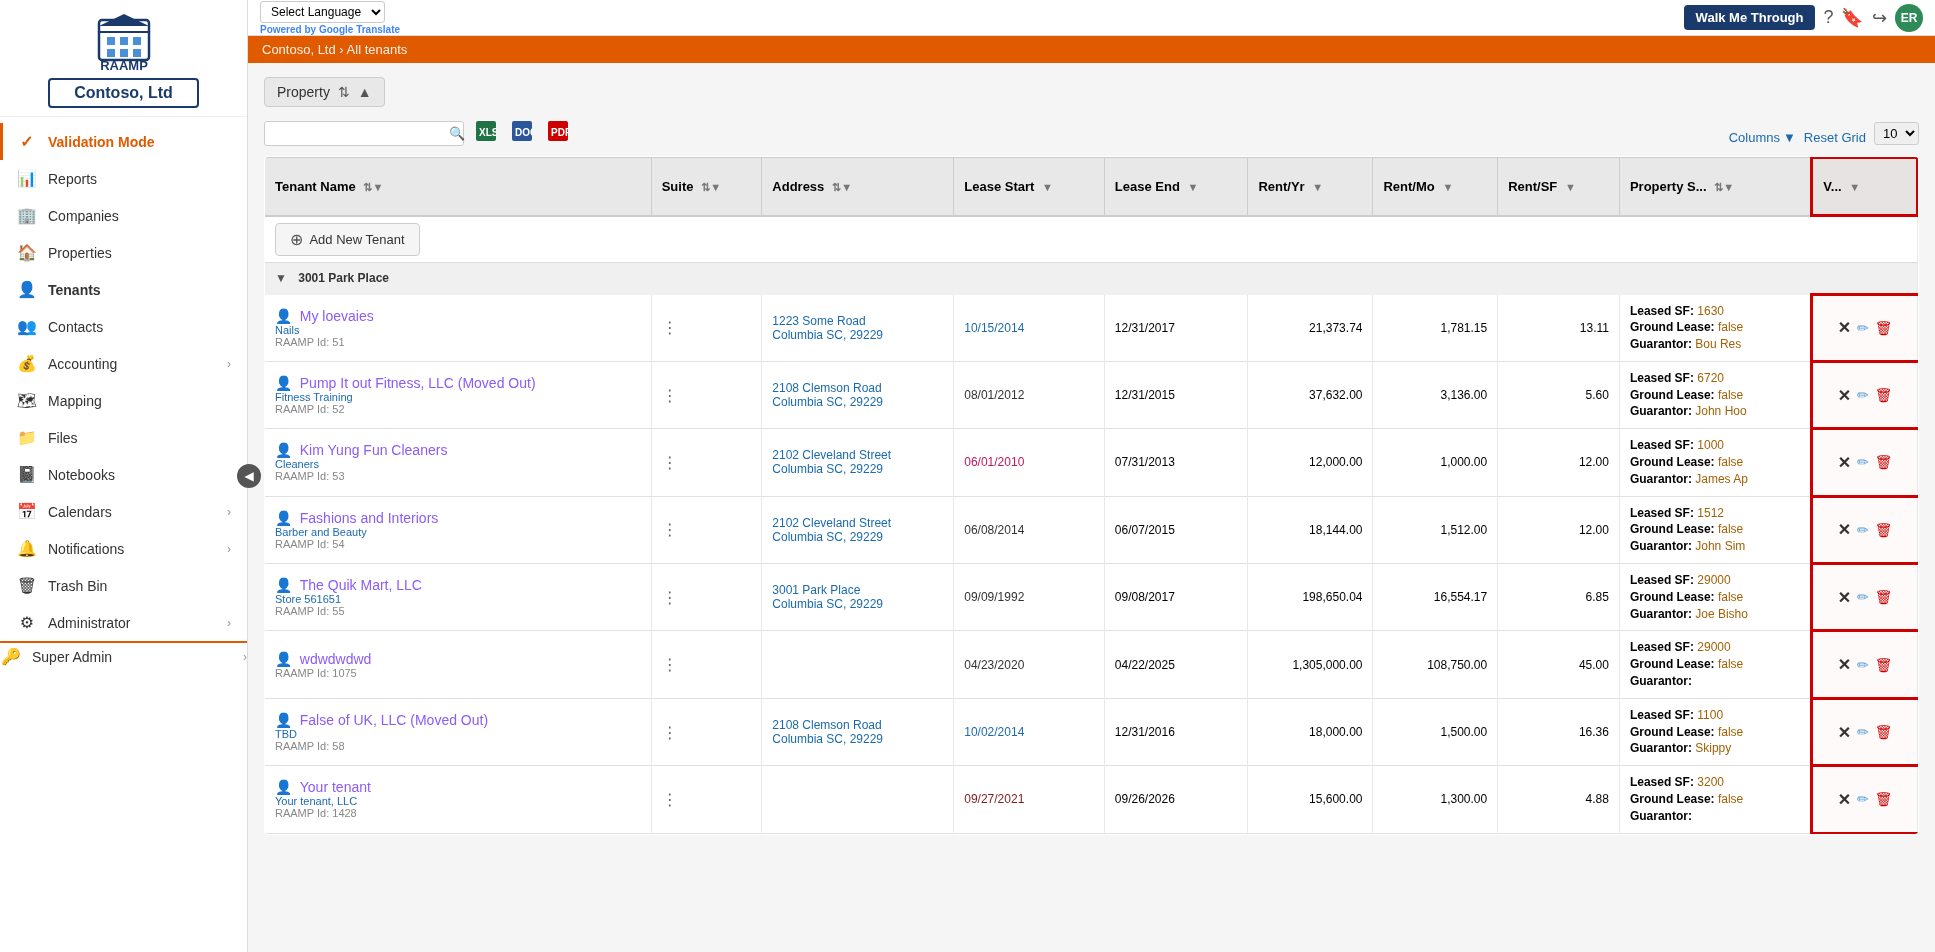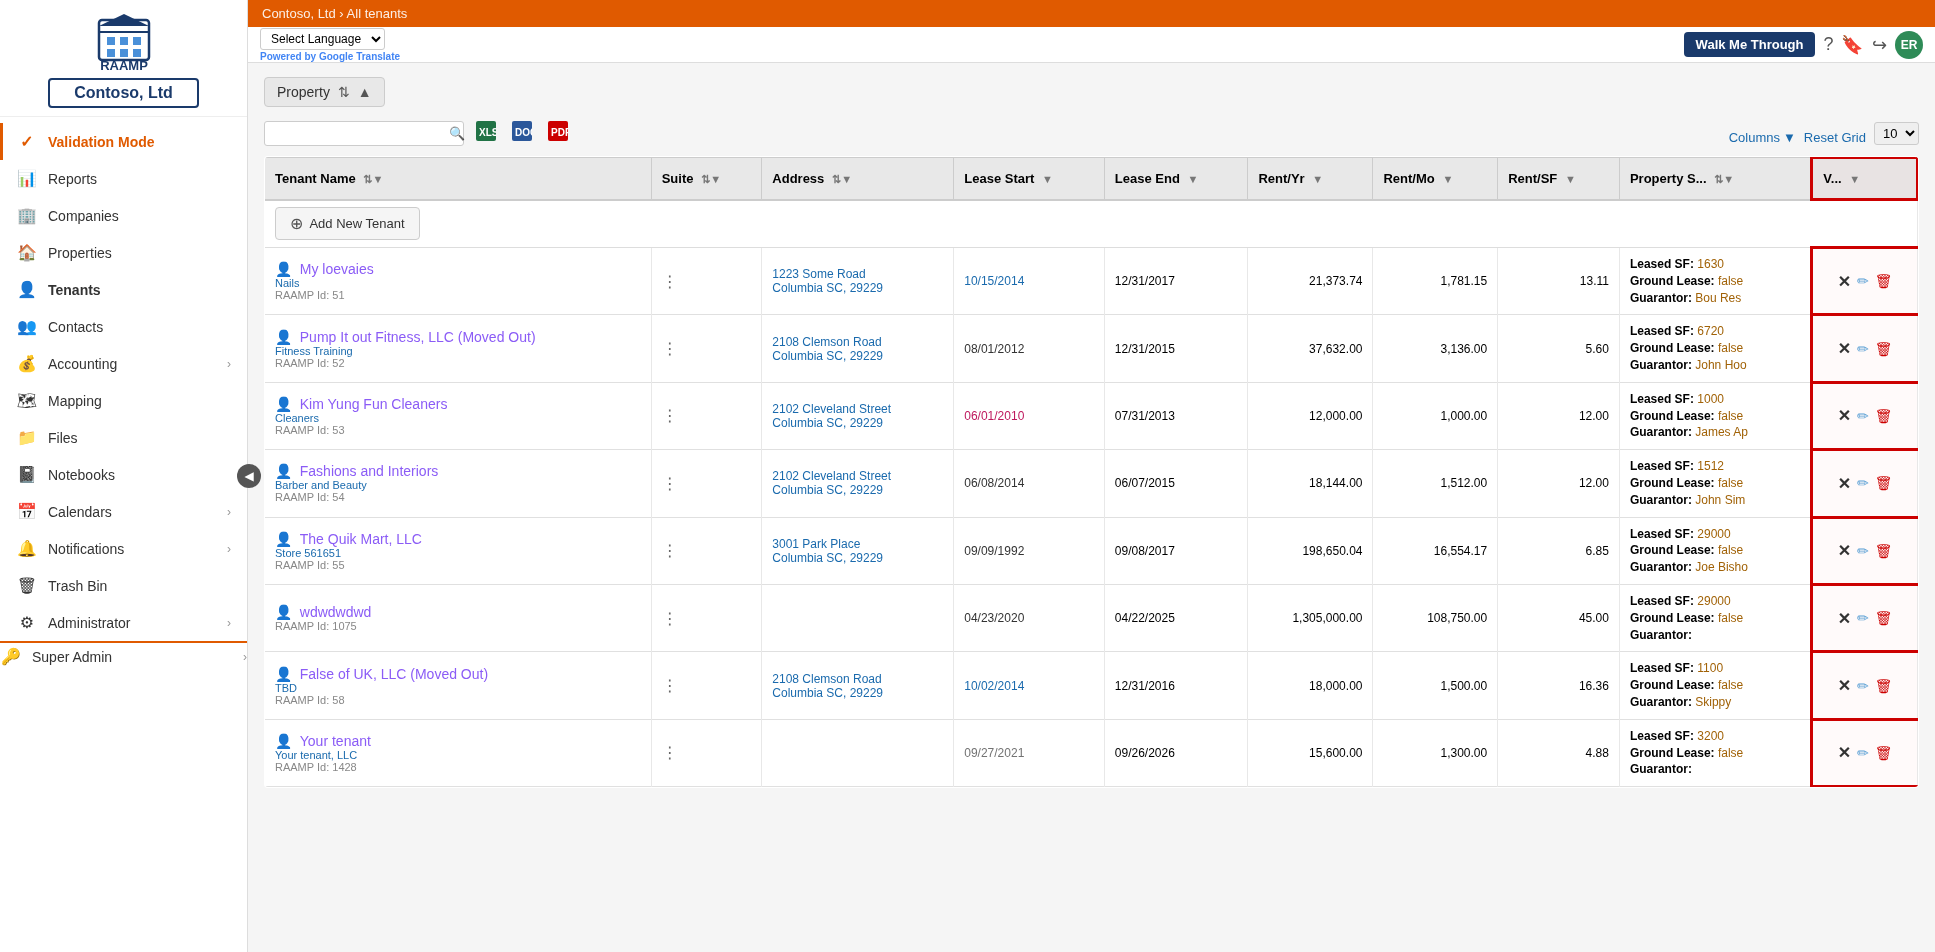--- a/index.html
+++ b/index.html
@@ -251,21 +251,21 @@
       border-collapse: collapse;
       background: white;
       border: 1px solid #ccc;
       border-radius: 4px;
       overflow: hidden;
     }
     .tenant-table thead tr {
       background: #e8e8e8;
     }
     .tenant-table th {
-      padding: 12px 10px;
+      padding: 20px 10px;
       text-align: left;
       font-size: 13px;
       font-weight: 600;
       border-right: 1px solid #ccc;
       border-bottom: 2px solid #ccc;
       white-space: nowrap;
     }
     .tenant-table th .sort-icons { color: #777; font-size: 11px; margin-left: 4px; }
     .add-new-btn {
       background: #f5f5f5;
@@ -436,44 +436,44 @@
     <div class="nav-item sidebar-bottom">
       <span class="nav-icon">🔑</span>
       <span class="nav-label">Super Admin</span>
       <span class="nav-arrow">›</span>
     </div>
   </div>
 </div>
 
 <div id="main">
 
-  <div id="breadcrumb">
-    <span>Contoso, Ltd</span>
-    <span> › </span>
-    <span>All tenants</span>
-  </div>
-
   <div id="topbar">
     <div class="lang-select-wrapper">
       <select class="lang-select">
         <option>Select Language</option>
       </select>
       <div class="powered-by">
         <span>Powered by</span>
         <span style="color:#4285F4;font-weight:bold;">Google</span>
         <span>Translate</span>
       </div>
     </div>
     <div class="topbar-right">
       <button class="walk-me-btn">Walk Me Through</button>
       <span class="topbar-icon">?</span>
       <span class="topbar-icon">🔖</span>
       <span class="topbar-icon">↪</span>
       <div class="user-avatar">ER</div>
     </div>
+  </div>
+
+  <div id="breadcrumb">
+    <span>Contoso, Ltd</span>
+    <span> › </span>
+    <span>All tenants</span>
   </div>
 
   <div id="content">
 
     <div class="property-bar">
       <span class="property-bar-label">Property</span>
       <span class="property-bar-icons">⇅</span>
       <span class="property-bar-icons">▲</span>
     </div>
 
@@ -561,20 +561,26 @@
         <tr>
           <td colspan="10" style="padding:6px 10px; background:#fff; border-bottom:1px solid #ddd;">
             <button class="add-new-btn">
               <span style="font-size:16px;color:#555;">⊕</span>
               <span>Add New Tenant</span>
             </button>
           </td>
         </tr>
       </thead>
       <tbody id="tenant-tbody">
+      <tr class="group-row">
+            <td colspan="10">
+    <span class="group-collapse">▼</span>
+    <span>3001 Park Place</span>
+  </td>
+          </tr>
           <tr>
         <td>
           <div class="tenant-name-cell">
             <span class="tenant-icon">👤</span>
             <span class="name">My loevaies</span>
             <div class="subname">Nails</div>
             <div class="raamp-id">RAAMP Id: 51</div>
           </div>
         </td>
         <td>
@@ -809,21 +815,21 @@
             <span class="tenant-icon">👤</span>
             <span class="name">Your tenant</span>
             <div class="subname">Your tenant, LLC</div>
             <div class="raamp-id">RAAMP Id: 1428</div>
           </div>
         </td>
         <td>
           <span class="more-icon">⋮</span>
         </td>
         <td></td>
-        <td style="color:#737373">09/27/2021</td>
+        <td style="color:#7f1d1d">09/27/2021</td>
         <td>09/26/2026</td>
         <td class="number-cell">15,600.00</td>
         <td class="number-cell">1,300.00</td>
         <td class="number-cell">4.88</td>
         <td class="property-s-cell">
               <div class="ps-item"><span class="ps-label">Leased SF:</span><span class="ps-val"> 3200</span></div>
               <div class="ps-item"><span class="ps-label">Ground Lease:</span><span class="ps-val"> false</span></div>
               <div class="ps-item"><span class="ps-label">Guarantor:</span><span class="ps-val"></span></div>
             </td>
         <td class="actions-col">

